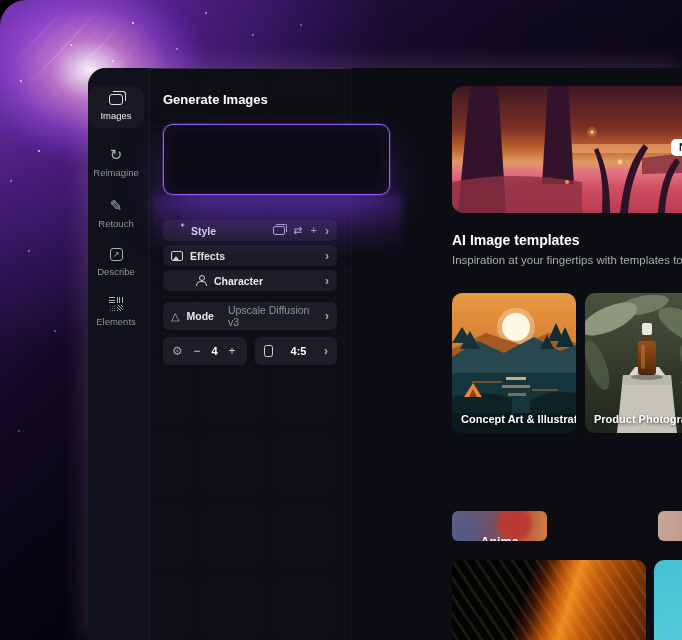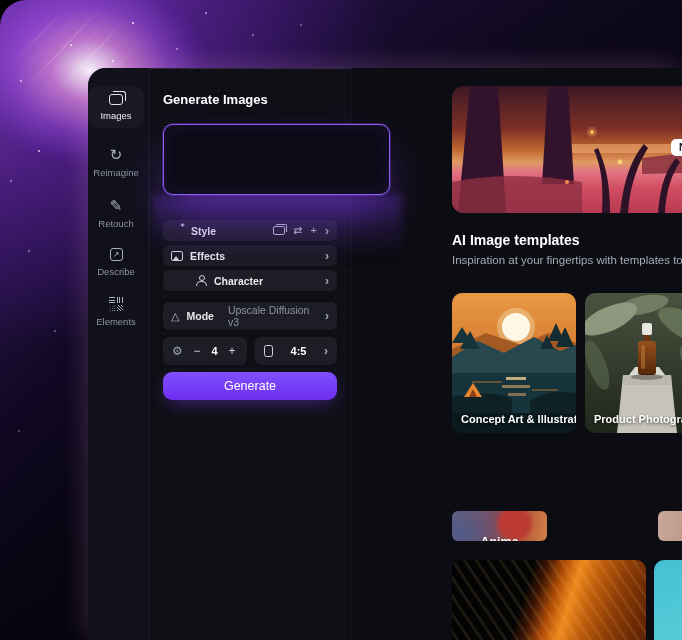--- a/index.html
+++ b/index.html
@@ -255,21 +255,20 @@
       <span class="count-btn">−</span>
       <span class="count-val">4</span>
       <span class="count-btn">+</span>
     </div>
     <div class="box ratio-box">
       <span class="ic-ratio"></span>
       <span class="ratio-val">4:5</span>
       <span class="chev">›</span>
     </div>
 
-    <button class="generate-btn">Generate</button>
 
     <main class="content">
 
       <div class="banner">
         <svg width="340" height="127" viewBox="0 0 340 127">
           <defs>
             <linearGradient id="sky" x1="0" y1="0" x2="0" y2="1">
               <stop offset="0" stop-color="#3c1824"></stop>
                 <stop offset="0.34" stop-color="#7e3026"></stop>
               <stop offset="0.50" stop-color="#c0662f"></stop>

